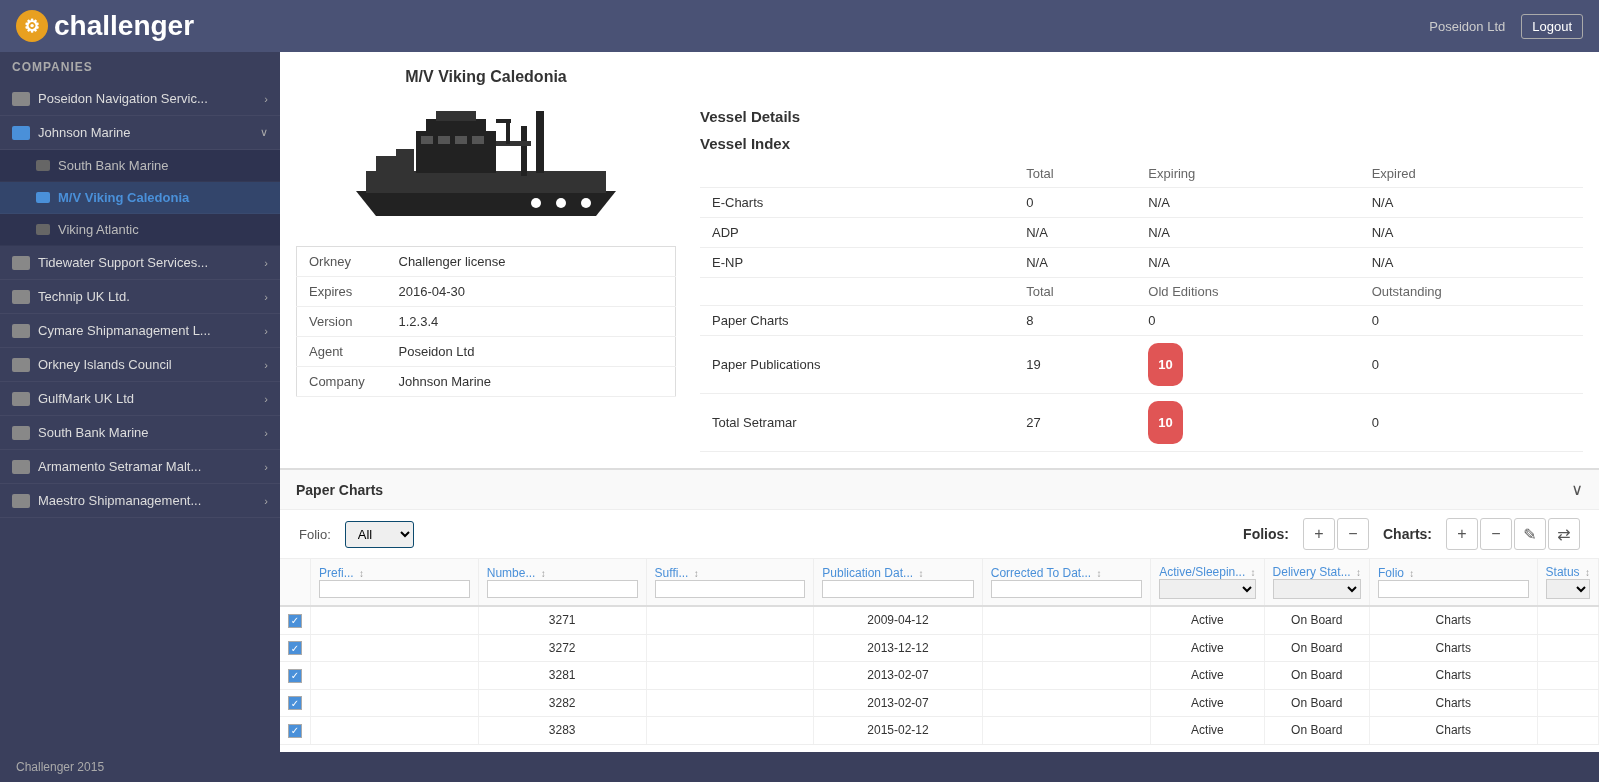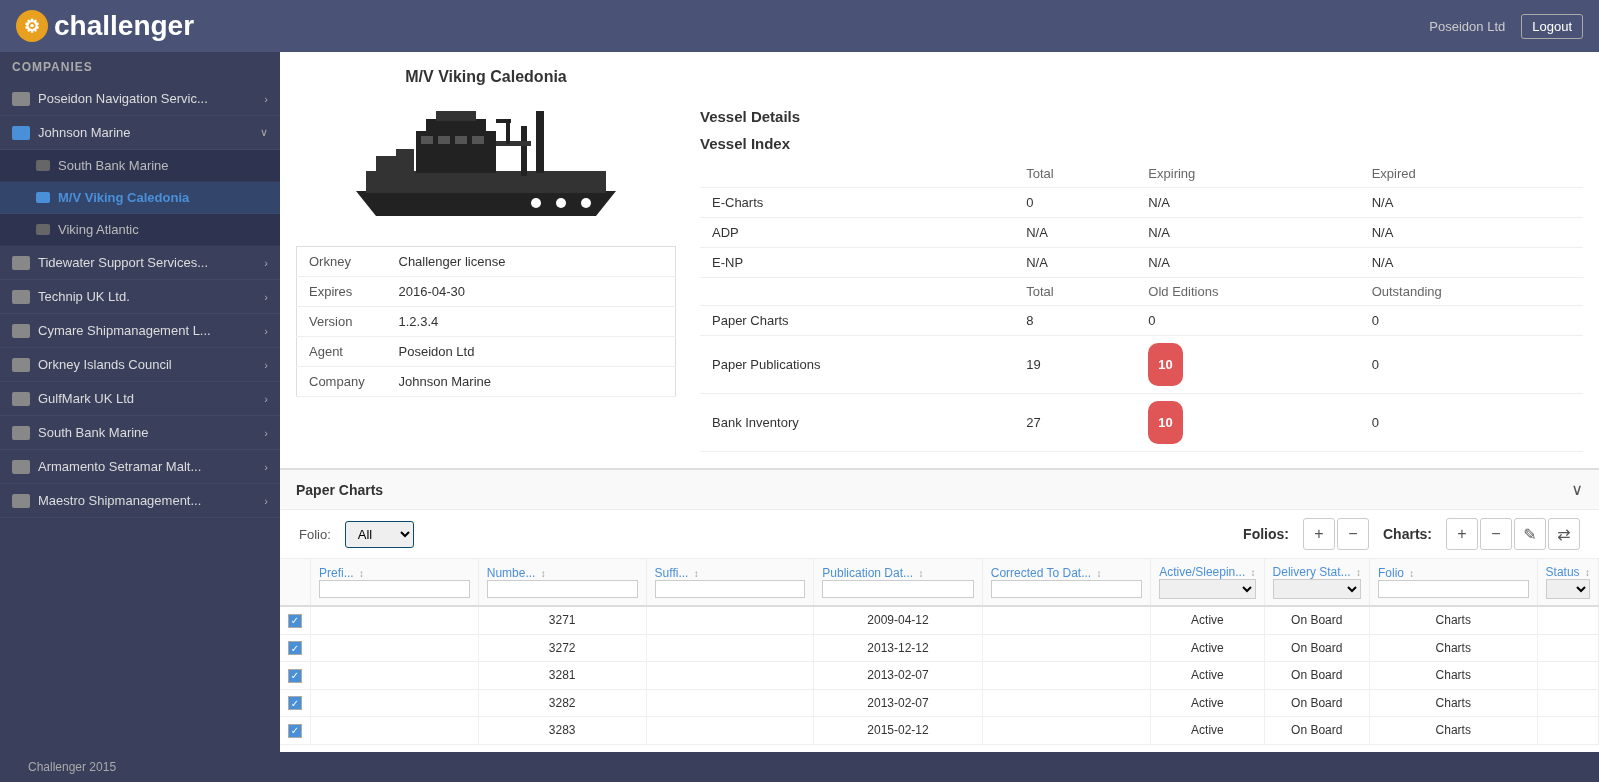--- a/index.html
+++ b/index.html
@@ -351,21 +351,21 @@
     }
     .cb.checked { background: #4a90d9; color: white; font-size: 10px; }
 
     
     .footer {
       height: 30px;
       background: #3a3f5c;
       color: #aaa;
       display: flex;
       align-items: center;
-      padding: 0 28px;
+      padding: 0 16px;
       font-size: 12px;
     }
 
     
     ::-webkit-scrollbar { width: 8px; height: 8px; }
     ::-webkit-scrollbar-track { background: #f0f0f0; }
     ::-webkit-scrollbar-thumb { background: #bbb; border-radius: 4px; }
 
     .sort-arrows { font-size: 10px; color: #999; margin-left: 2px; }
   </style>
@@ -576,21 +576,21 @@
                 <td>0</td>
                 <td>0</td>
               </tr>
               <tr>
                 <td>Paper Publications</td>
                 <td>19</td>
                 <td><span class="badge-red">10</span></td>
                 <td>0</td>
               </tr>
               <tr>
-                <td>Bank Inventory</td>
+                <td>Total Setramar</td>
                 <td>27</td>
                 <td><span class="badge-red">10</span></td>
                 <td>0</td>
               </tr>
             </tbody>
         </table>
       </div>
     </div>
 
     <div class="paper-charts-section">

